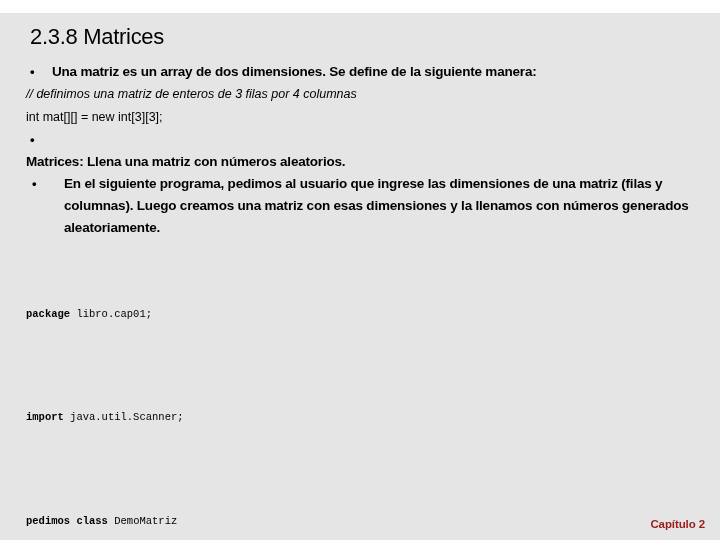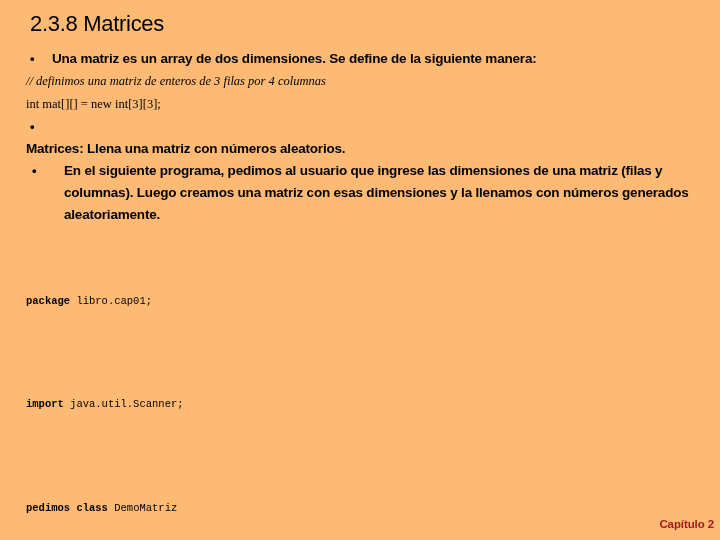--- a/index.html
+++ b/index.html
@@ -12,21 +12,22 @@
     height: 540px;
     position: relative;
     overflow: hidden;
     font-family: "Liberation Sans", sans-serif;
     color: #000000;
   }
 
   .slide {
     position: absolute;
     inset: 0;
-    background: #fdba74;
+    background: #e5e5e5;
+    margin-top: 13px;
   }
 
   
   .slide-title {
     position: absolute;
     left: 30px;
     top: 10px;
     font-size: 22px;
     font-weight: 400;
     letter-spacing: -0.3px;
@@ -67,21 +68,21 @@
   .bullet-text .it {
     font-weight: 600;
   }
 
   .bullet-empty {
     height: 22px;
   }
 
   
   .code-inline {
-    font-family: Liberation Serif, serif;
+    font-family: Liberation Sans, sans-serif;
     font-size: 12.5px;
     line-height: 23px;
     letter-spacing: 0px;
     white-space: pre;
     color: #000000;
     padding-left: 4px;
   }
   .code-inline.italic {
     font-style: italic;
   }
@@ -112,21 +113,21 @@
     line-height: 17.3px;
     white-space: pre;
     color: #000000;
   }
   .code-block .ln { white-space: pre; min-height: 17.3px; }
   .code-block .kw { font-weight: 700; }
 
   
   .footer-note {
     position: absolute;
-    right: 6px;
+    right: 15px;
     bottom: 10px;
     font-size: 11.5px;
     font-weight: 700;
     letter-spacing: -0.1px;
     color: #9E1B1B;
     white-space: nowrap;
   }
 </style>
 </head>
 <body>

